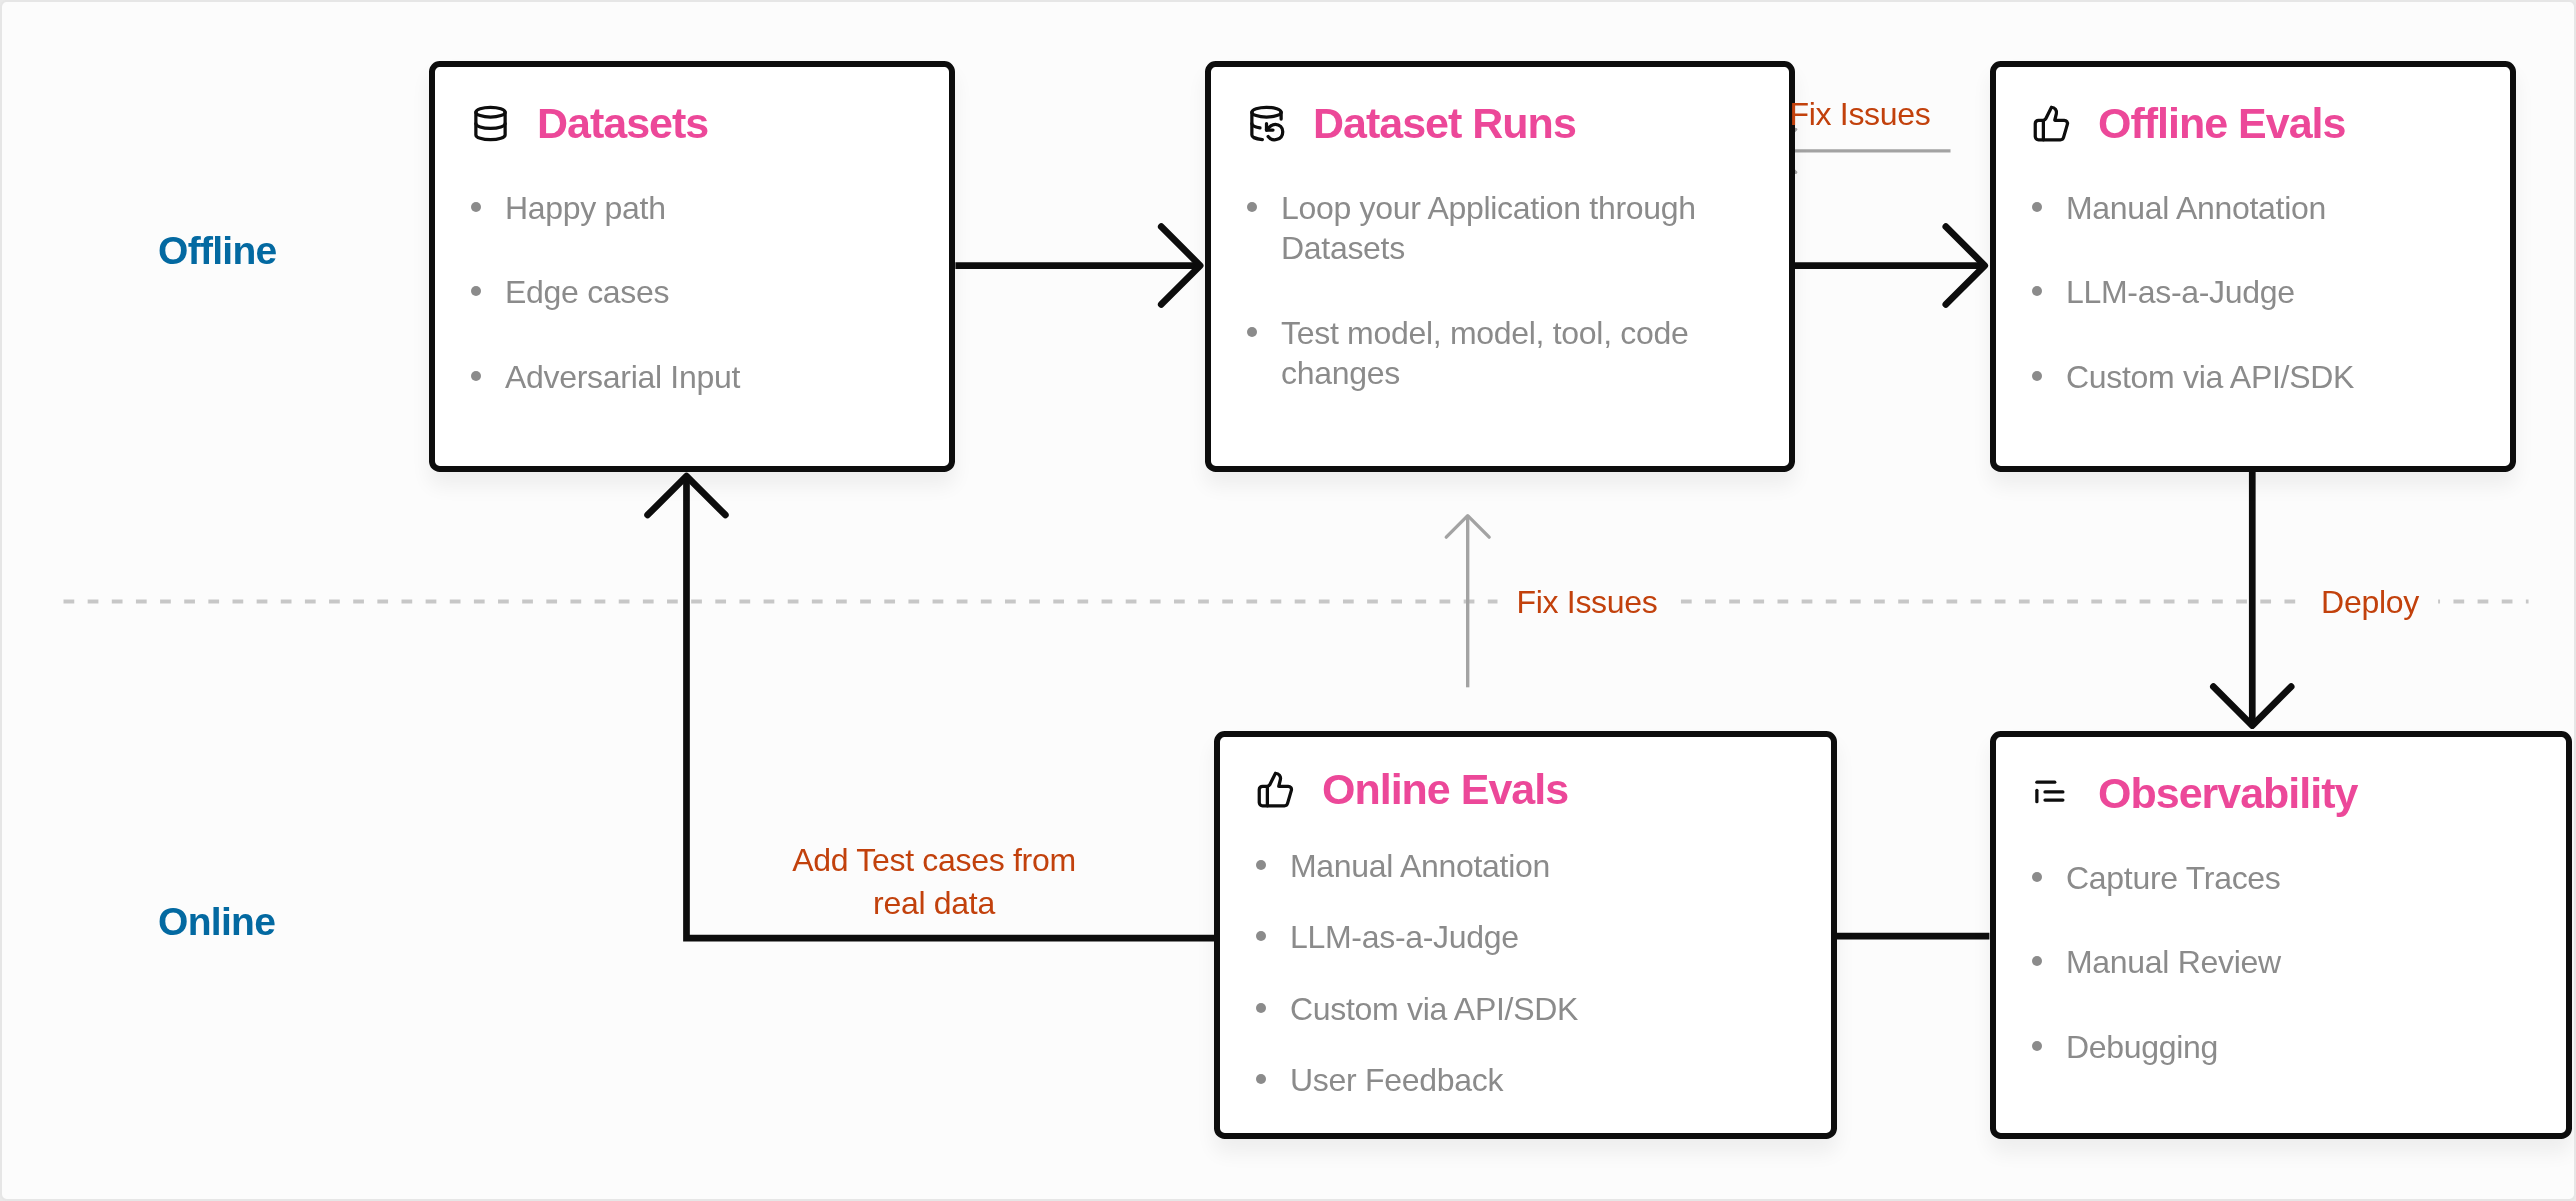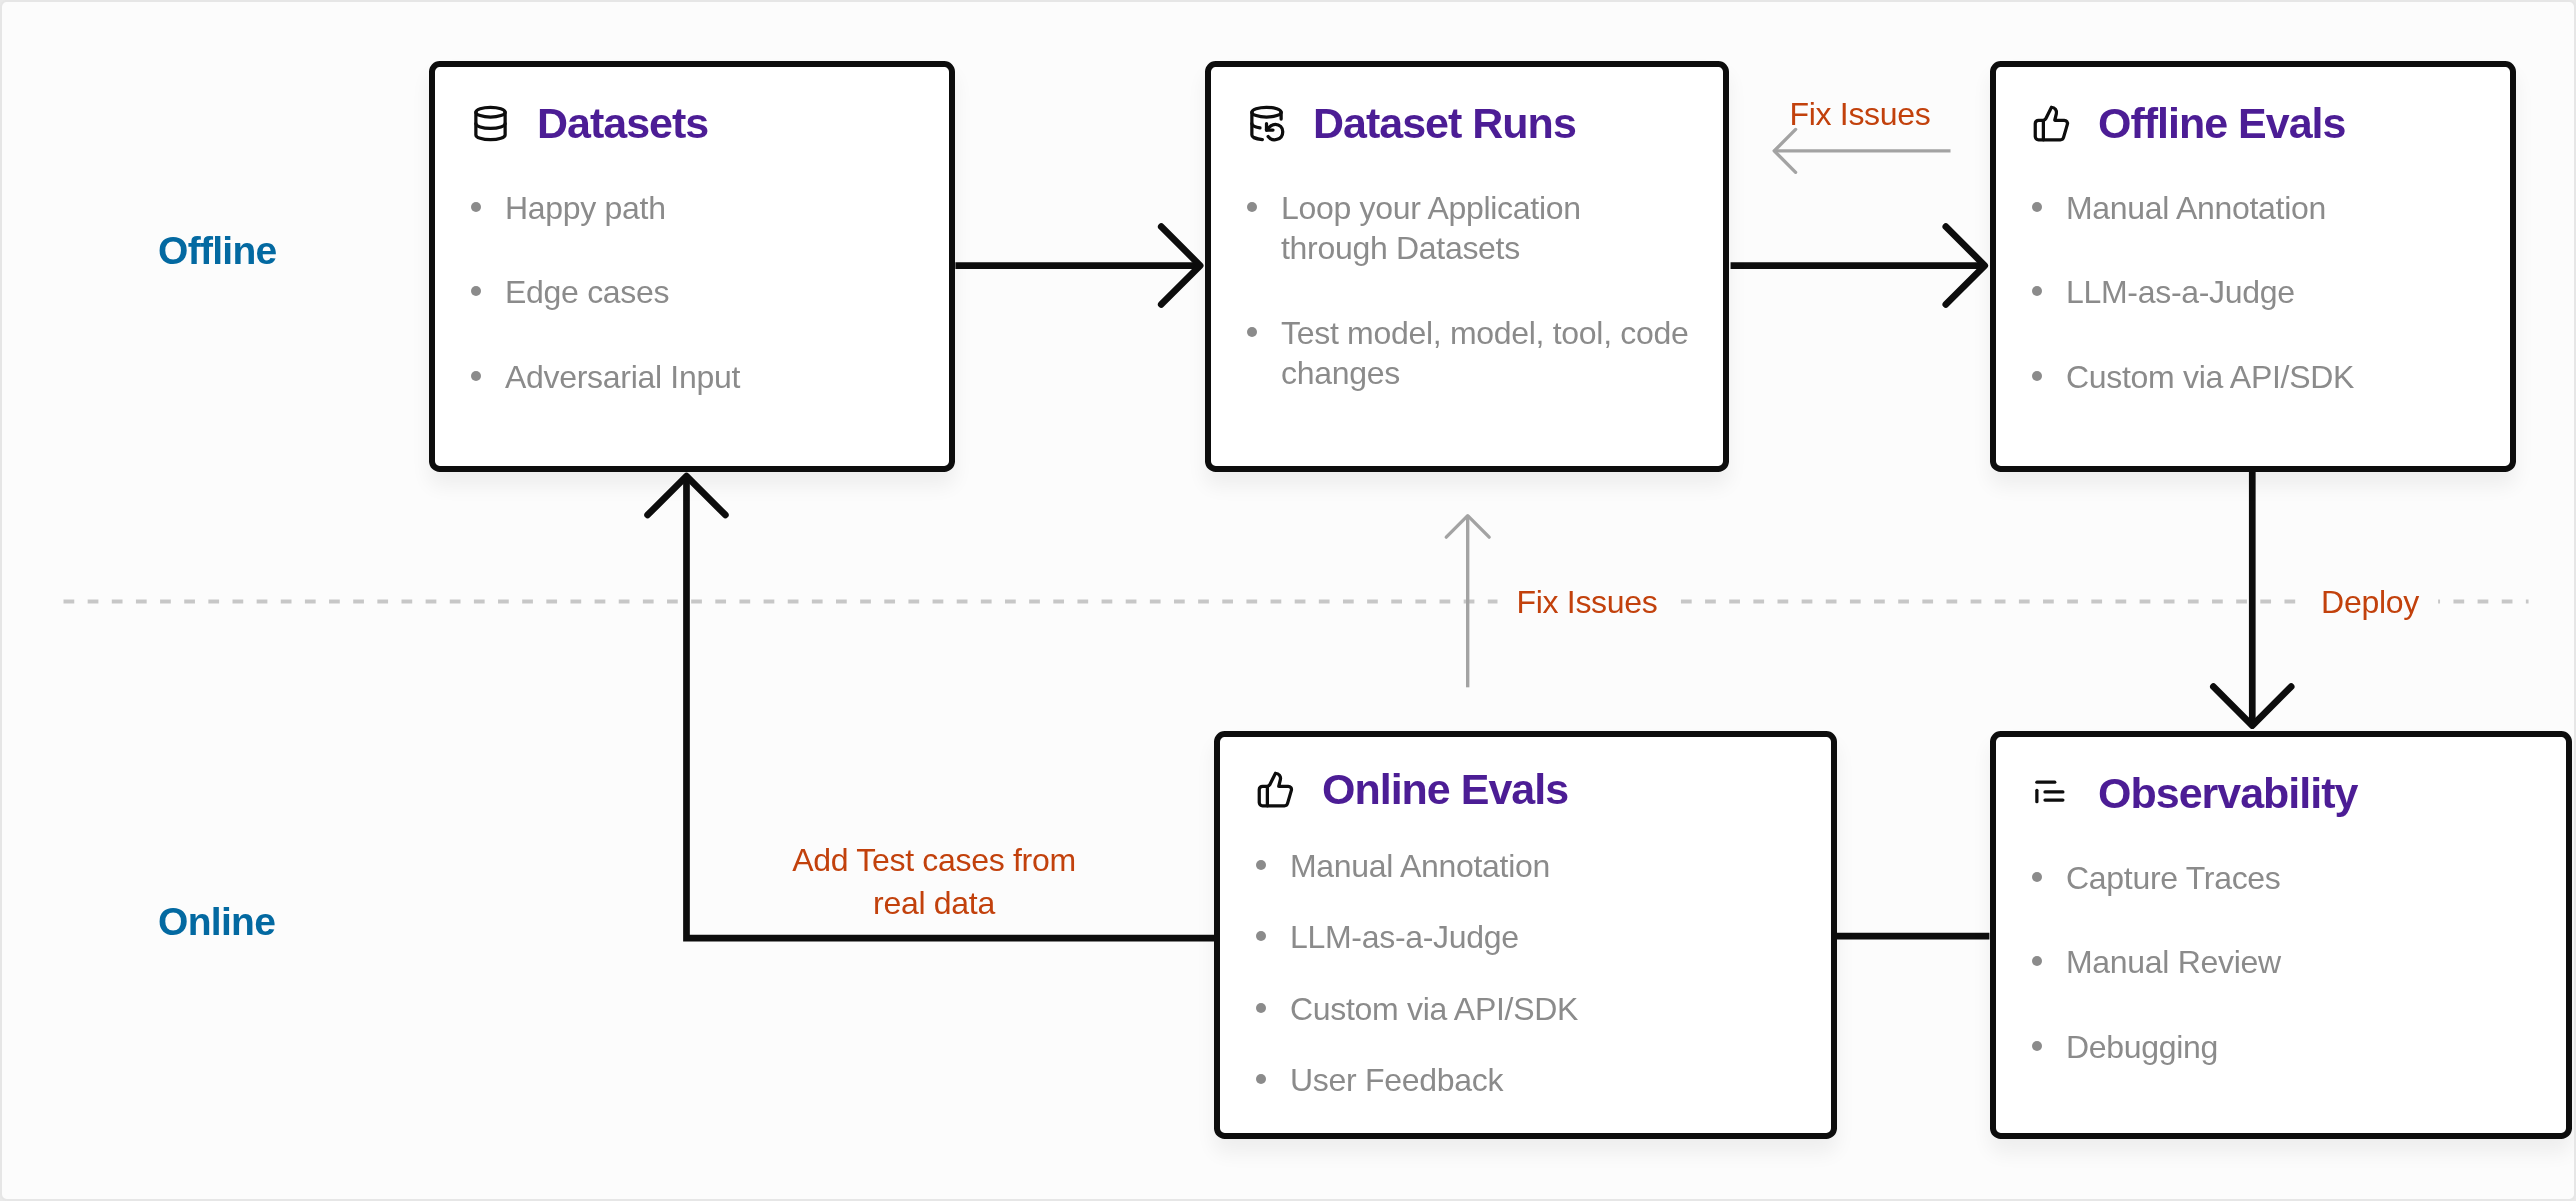--- a/index.html
+++ b/index.html
@@ -30,21 +30,21 @@
     box-sizing:border-box;
     background:#ffffff;
     border:6px solid #0d0d0d;
     border-radius:10.7px;
     padding:31px 28px;
     box-shadow:0 13.4px 20px rgba(0,0,0,0.06);
   }
   .box-header{display:flex;align-items:center;gap:27px;margin:4px 0 0 8px;}
   .box-icon{width:39px;height:39px;color:#0d0d0d;flex:0 0 auto;}
   .box-icon svg{width:100%;height:100%;display:block;}
-  .box-title{font-size:43px;font-weight:700;color:#4c1d95;letter-spacing:-1px;line-height:1;}
+  .box-title{font-size:43px;font-weight:700;color:#ec4899;letter-spacing:-1px;line-height:1;}
   .box-list{list-style:none;margin:43px 0 0 0;padding:0;display:flex;flex-direction:column;gap:44px;}
   .box-list li{
     position:relative;
     font-size:32px;color:#8b8b8b;line-height:1.26;
     padding-left:42px;letter-spacing:-0.3px;
   }
   .box-list li::before{
     content:"";position:absolute;left:8px;top:14px;
     width:10px;height:10px;border-radius:50%;background:#8b8b8b;
   }
@@ -110,21 +110,21 @@
       </span>
       <span class="box-title">Datasets</span>
     </div>
     <ul class="box-list">
       <li>Happy path</li>
       <li>Edge cases</li>
       <li>Adversarial Input</li>
     </ul>
   </div>
 
-  <div class="box" style="left:1203px;top:59px;width:524px;height:411px;">
+  <div class="box" style="left:1203px;top:59px;width:590px;height:411px;">
     <div class="box-header">
       <span class="box-icon">
         <svg viewBox="0 0 24 24" fill="none" stroke="currentColor" stroke-width="2" stroke-linecap="round" stroke-linejoin="round">
           <ellipse cx="12" cy="5" rx="9" ry="3"></ellipse>
           <path d="M3 12a9 3 0 0 0 5 2.69"></path>
           <path d="M21 9.3V5"></path>
           <path d="M3 5v14a9 3 0 0 0 6.47 2.88"></path>
           <path d="M12 12v4h4"></path>
           <path d="M13 20a5 5 0 0 0 9-3 4.5 4.5 0 0 0-4.5-4.5c-1.33 0-2.54.54-3.41 1.41L12 16"></path>
         </svg>

